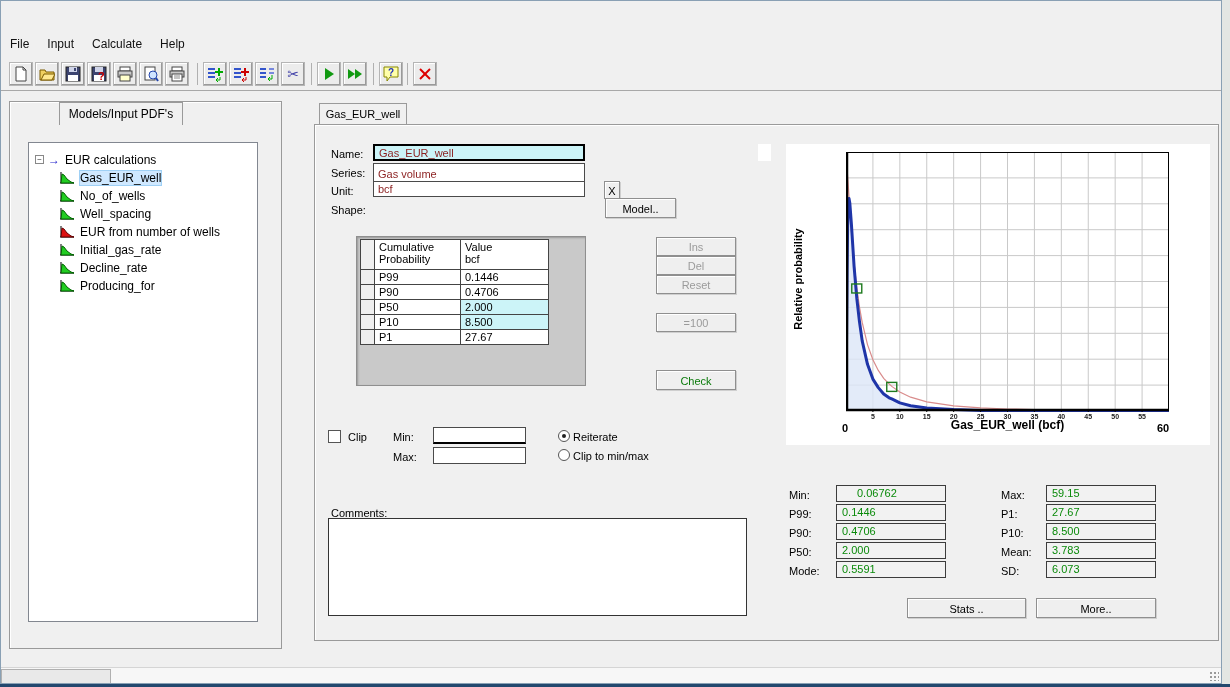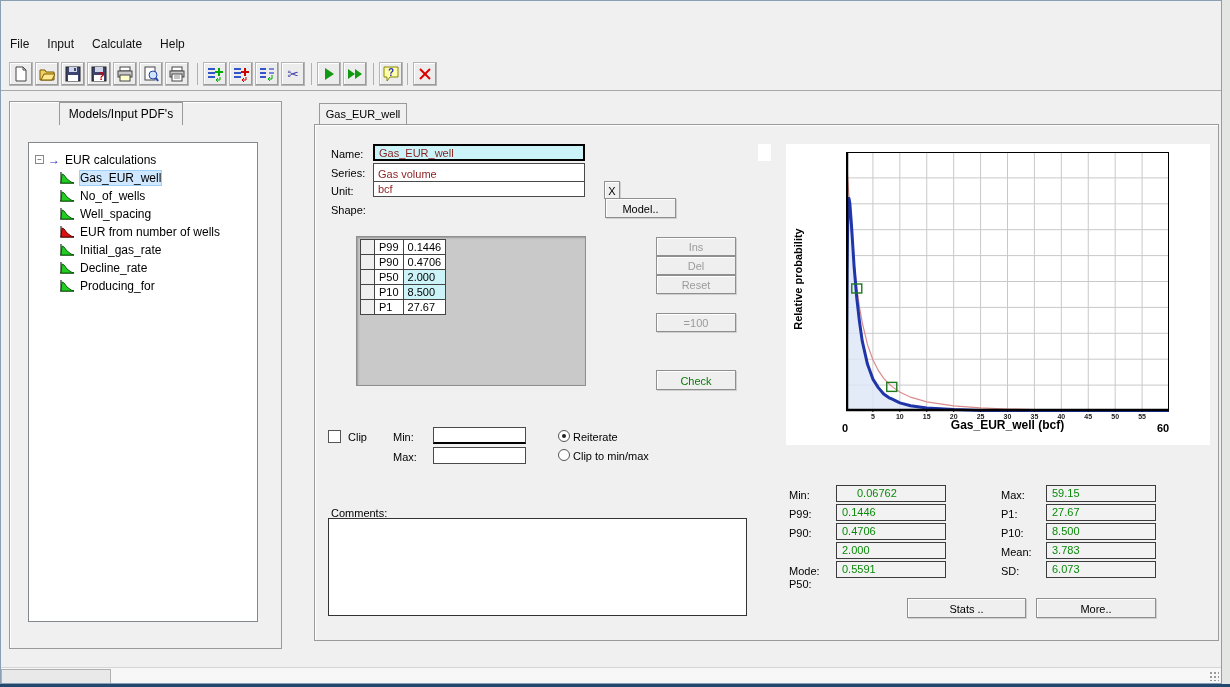--- a/index.html
+++ b/index.html
@@ -316,20 +316,25 @@
   <span class="lbl" style="left:330px;top:184px;">Unit:</span>
   <input class="field" style="left: 372px; top: 180px; width: 212px; height: 16px;" value="bcf">
   <span class="lbl" style="left:330px;top:203px;">Shape:</span>
   <div class="btn" style="left:603px;top:180px;width:16px;height:18px;line-height:18px;">X</div>
   <div class="btn" style="left:604px;top:197px;width:71px;height:20px;line-height:20px;">Model..</div>
   <div class="abs" style="left:757px;top:143px;width:13px;height:17px;background:#fff;"></div>
 
   <div id="table-panel">
     <table id="pv-table">
       <tbody>
+          <tr>
+        <th class="selcol"></th>
+        <th class="pcol"><span>Cumulative</span><br><span>Probability</span></th>
+        <th class="vcol"><span>Value</span><br><span>bcf</span></th>
+      </tr>
       <tr>
             <td class="selcol"></td>
             <td>P99</td>
             <td class="val-cell">0.1446</td>
           </tr>
       <tr>
             <td class="selcol"></td>
             <td>P90</td>
             <td class="val-cell">0.4706</td>
           </tr>
@@ -431,21 +436,21 @@
   <span class="endlab" style="left:841px;top:421px;">0</span>
   <span class="endlab" style="left:1156px;top:421px;">60</span>
   <div id="xtitle">Gas_EUR_well (bcf)</div>
 
   <span class="stat-lbl" style="left:788px;top:488px;">Min:</span>
   <div class="stat-field" style="left:835px;top:484px;padding-left:20px;">0.06762</div>
   <span class="stat-lbl" style="left:788px;top:507px;">P99:</span>
   <div class="stat-field" style="left:835px;top:503px;">0.1446</div>
   <span class="stat-lbl" style="left:788px;top:526px;">P90:</span>
   <div class="stat-field" style="left:835px;top:522px;">0.4706</div>
-  <span class="stat-lbl" style="left:788px;top:545px;margin-top:32px;">P50:</span>
+  <span class="stat-lbl" style="left:788px;top:545px;">P50:</span>
   <div class="stat-field" style="left:835px;top:541px;">2.000</div>
   <span class="stat-lbl" style="left:788px;top:564px;">Mode:</span>
   <div class="stat-field" style="left:835px;top:560px;">0.5591</div>
 
   <span class="stat-lbl" style="left:1000px;top:488px;">Max:</span>
   <div class="stat-field" style="left:1045px;top:484px;">59.15</div>
   <span class="stat-lbl" style="left:1000px;top:507px;">P1:</span>
   <div class="stat-field" style="left:1045px;top:503px;">27.67</div>
   <span class="stat-lbl" style="left:1000px;top:526px;">P10:</span>
   <div class="stat-field" style="left:1045px;top:522px;">8.500</div>

